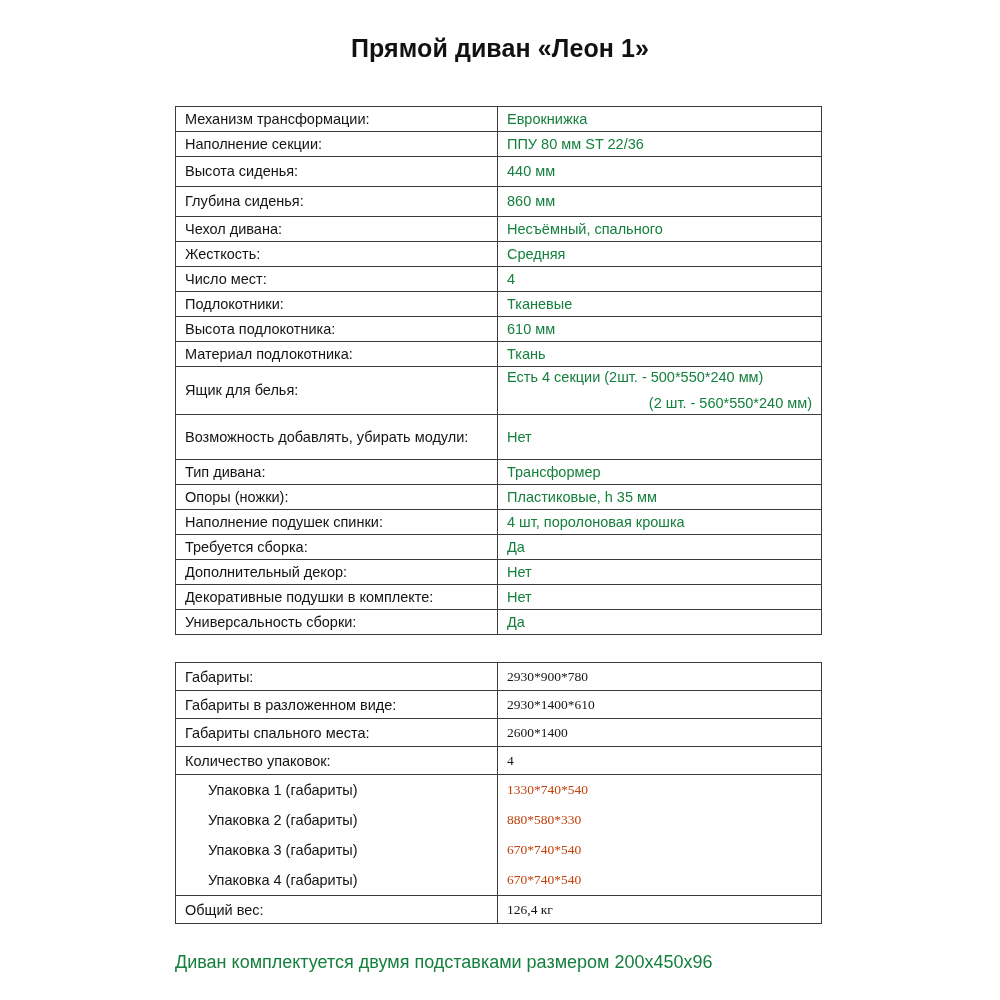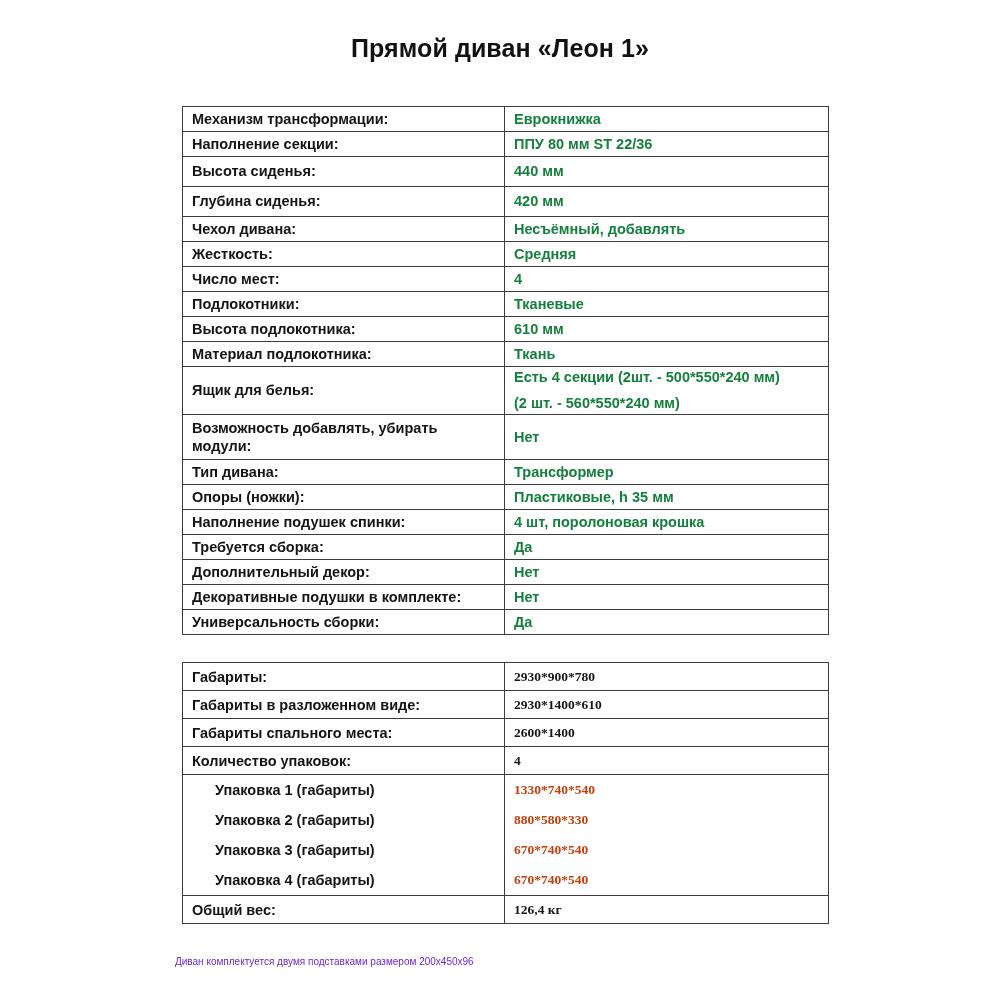--- a/index.html
+++ b/index.html
@@ -31,25 +31,24 @@
     text-align: center;
     font-size: 25px;
     font-weight: bold;
     letter-spacing: 0.1px;
     color: #111111;
   }
 
   
   .spec-table {
     position: absolute;
-    left: 182px;
+    left: 175px;
     width: 646px;
     border-collapse: collapse;
     table-layout: fixed;
-    font-weight: bold;
   }
   .spec-table td {
     border: 1px solid #3c3c3c;
     padding: 0 0 0 9px;
     vertical-align: middle;
     background: #ffffff;
   }
   .spec-table col.c-label { width: 322px; }
   .spec-table col.c-value { width: 324px; }
 
@@ -72,20 +71,21 @@
   .value-lines {
     display: block;
     padding-right: 9px;
   }
   .value-lines .vl-1 {
     display: block;
     text-align: left;
   }
   .value-lines .vl-2 {
     display: block;
+    text-align: right;
     margin-top: 11px;
   }
   .label-wrap {
     display: block;
     line-height: 18px;
     padding-right: 6px;
   }
 
   
   #table-dims {
@@ -140,23 +140,23 @@
     font-size: 0.68em;
     vertical-align: super;
     line-height: 0;
   }
 
   
   .footer-note {
     position: absolute;
     left: 175px;
     top: 953px;
-    font-size: 10px;
+    font-size: 18px;
     line-height: 18px;
-    color: #6d28d9;
+    color: #15803d;
     white-space: nowrap;
   }
 </style>
 </head>
 <body>
 
 <div class="page">
 
   <div class="doc-title">Прямой диван «Леон 1»</div>
 
@@ -173,25 +173,25 @@
       <tr>
         <td class="label">Наполнение секции:</td>
         <td class="value">ППУ 80 мм ST 22/36</td>
       </tr>
       <tr class="tall">
         <td class="label">Высота сиденья:</td>
         <td class="value">440 мм</td>
       </tr>
       <tr class="tall">
         <td class="label">Глубина сиденья:</td>
-        <td class="value">420 мм</td>
+        <td class="value">860 мм</td>
       </tr>
       <tr>
         <td class="label">Чехол дивана:</td>
-        <td class="value">Несъёмный, добавлять</td>
+        <td class="value">Несъёмный, спального</td>
       </tr>
       <tr>
         <td class="label">Жесткость:</td>
         <td class="value">Средняя</td>
       </tr>
       <tr>
         <td class="label">Число мест:</td>
         <td class="value">4</td>
       </tr>
       <tr>

